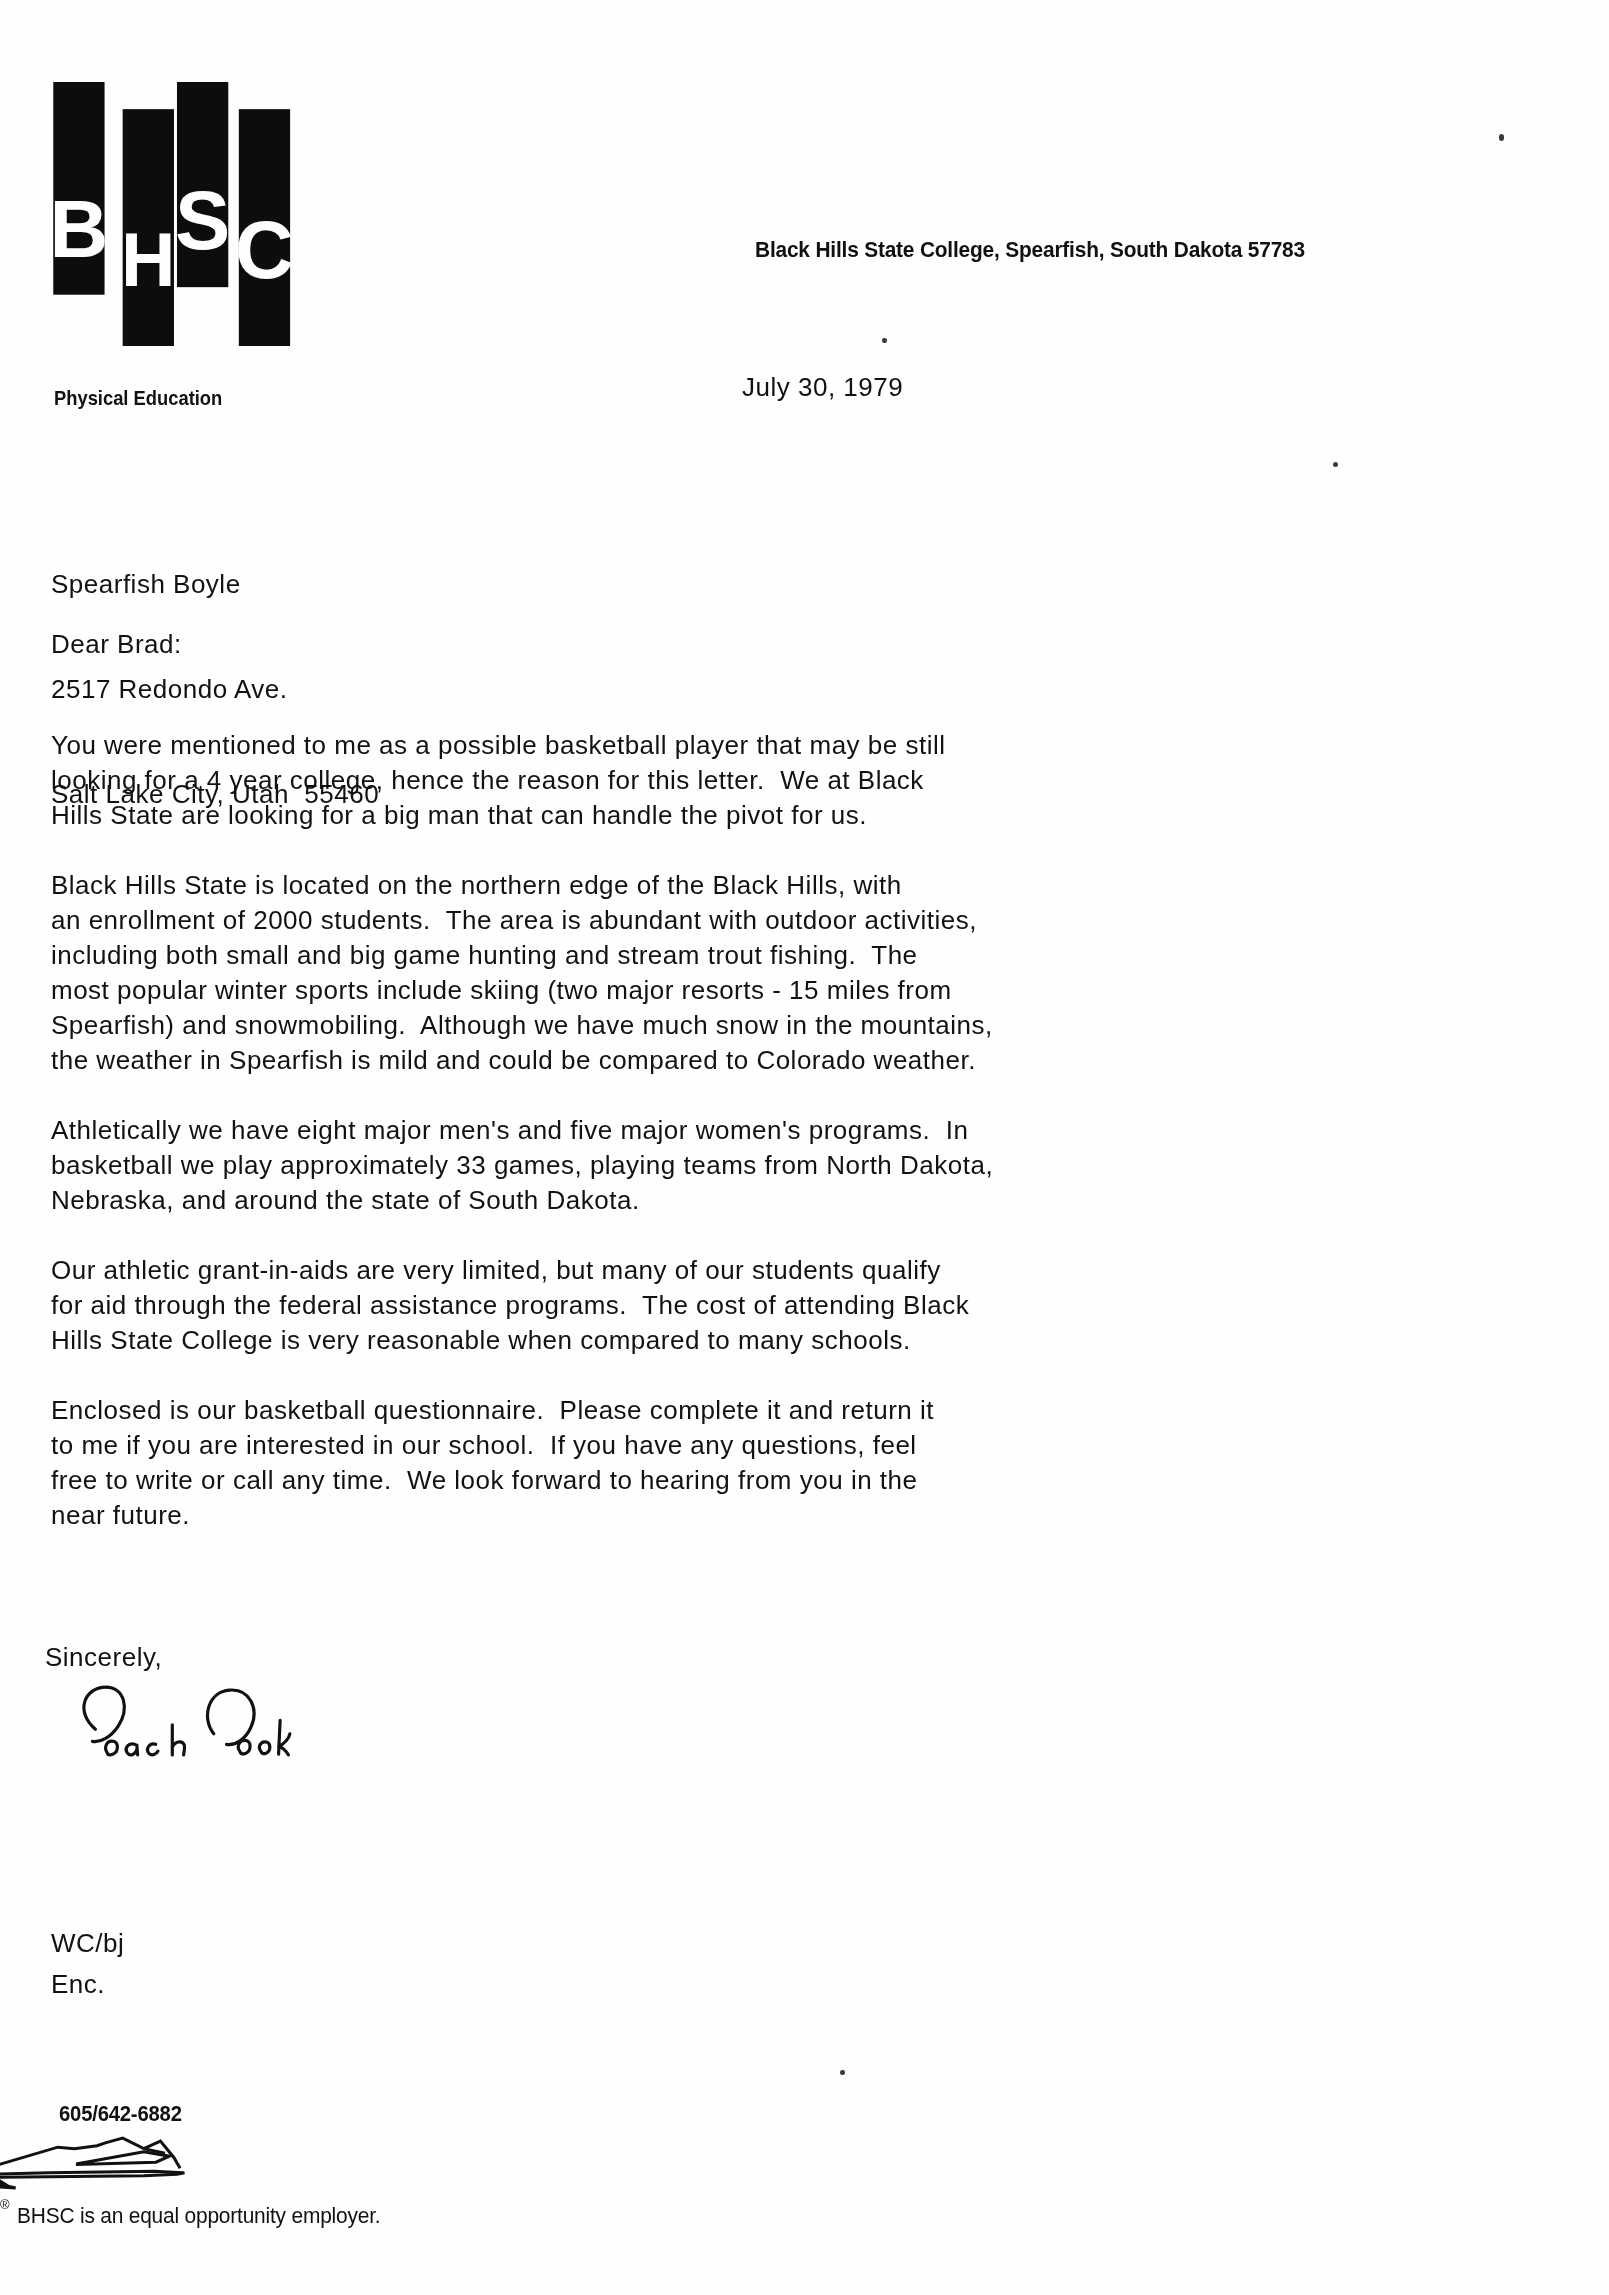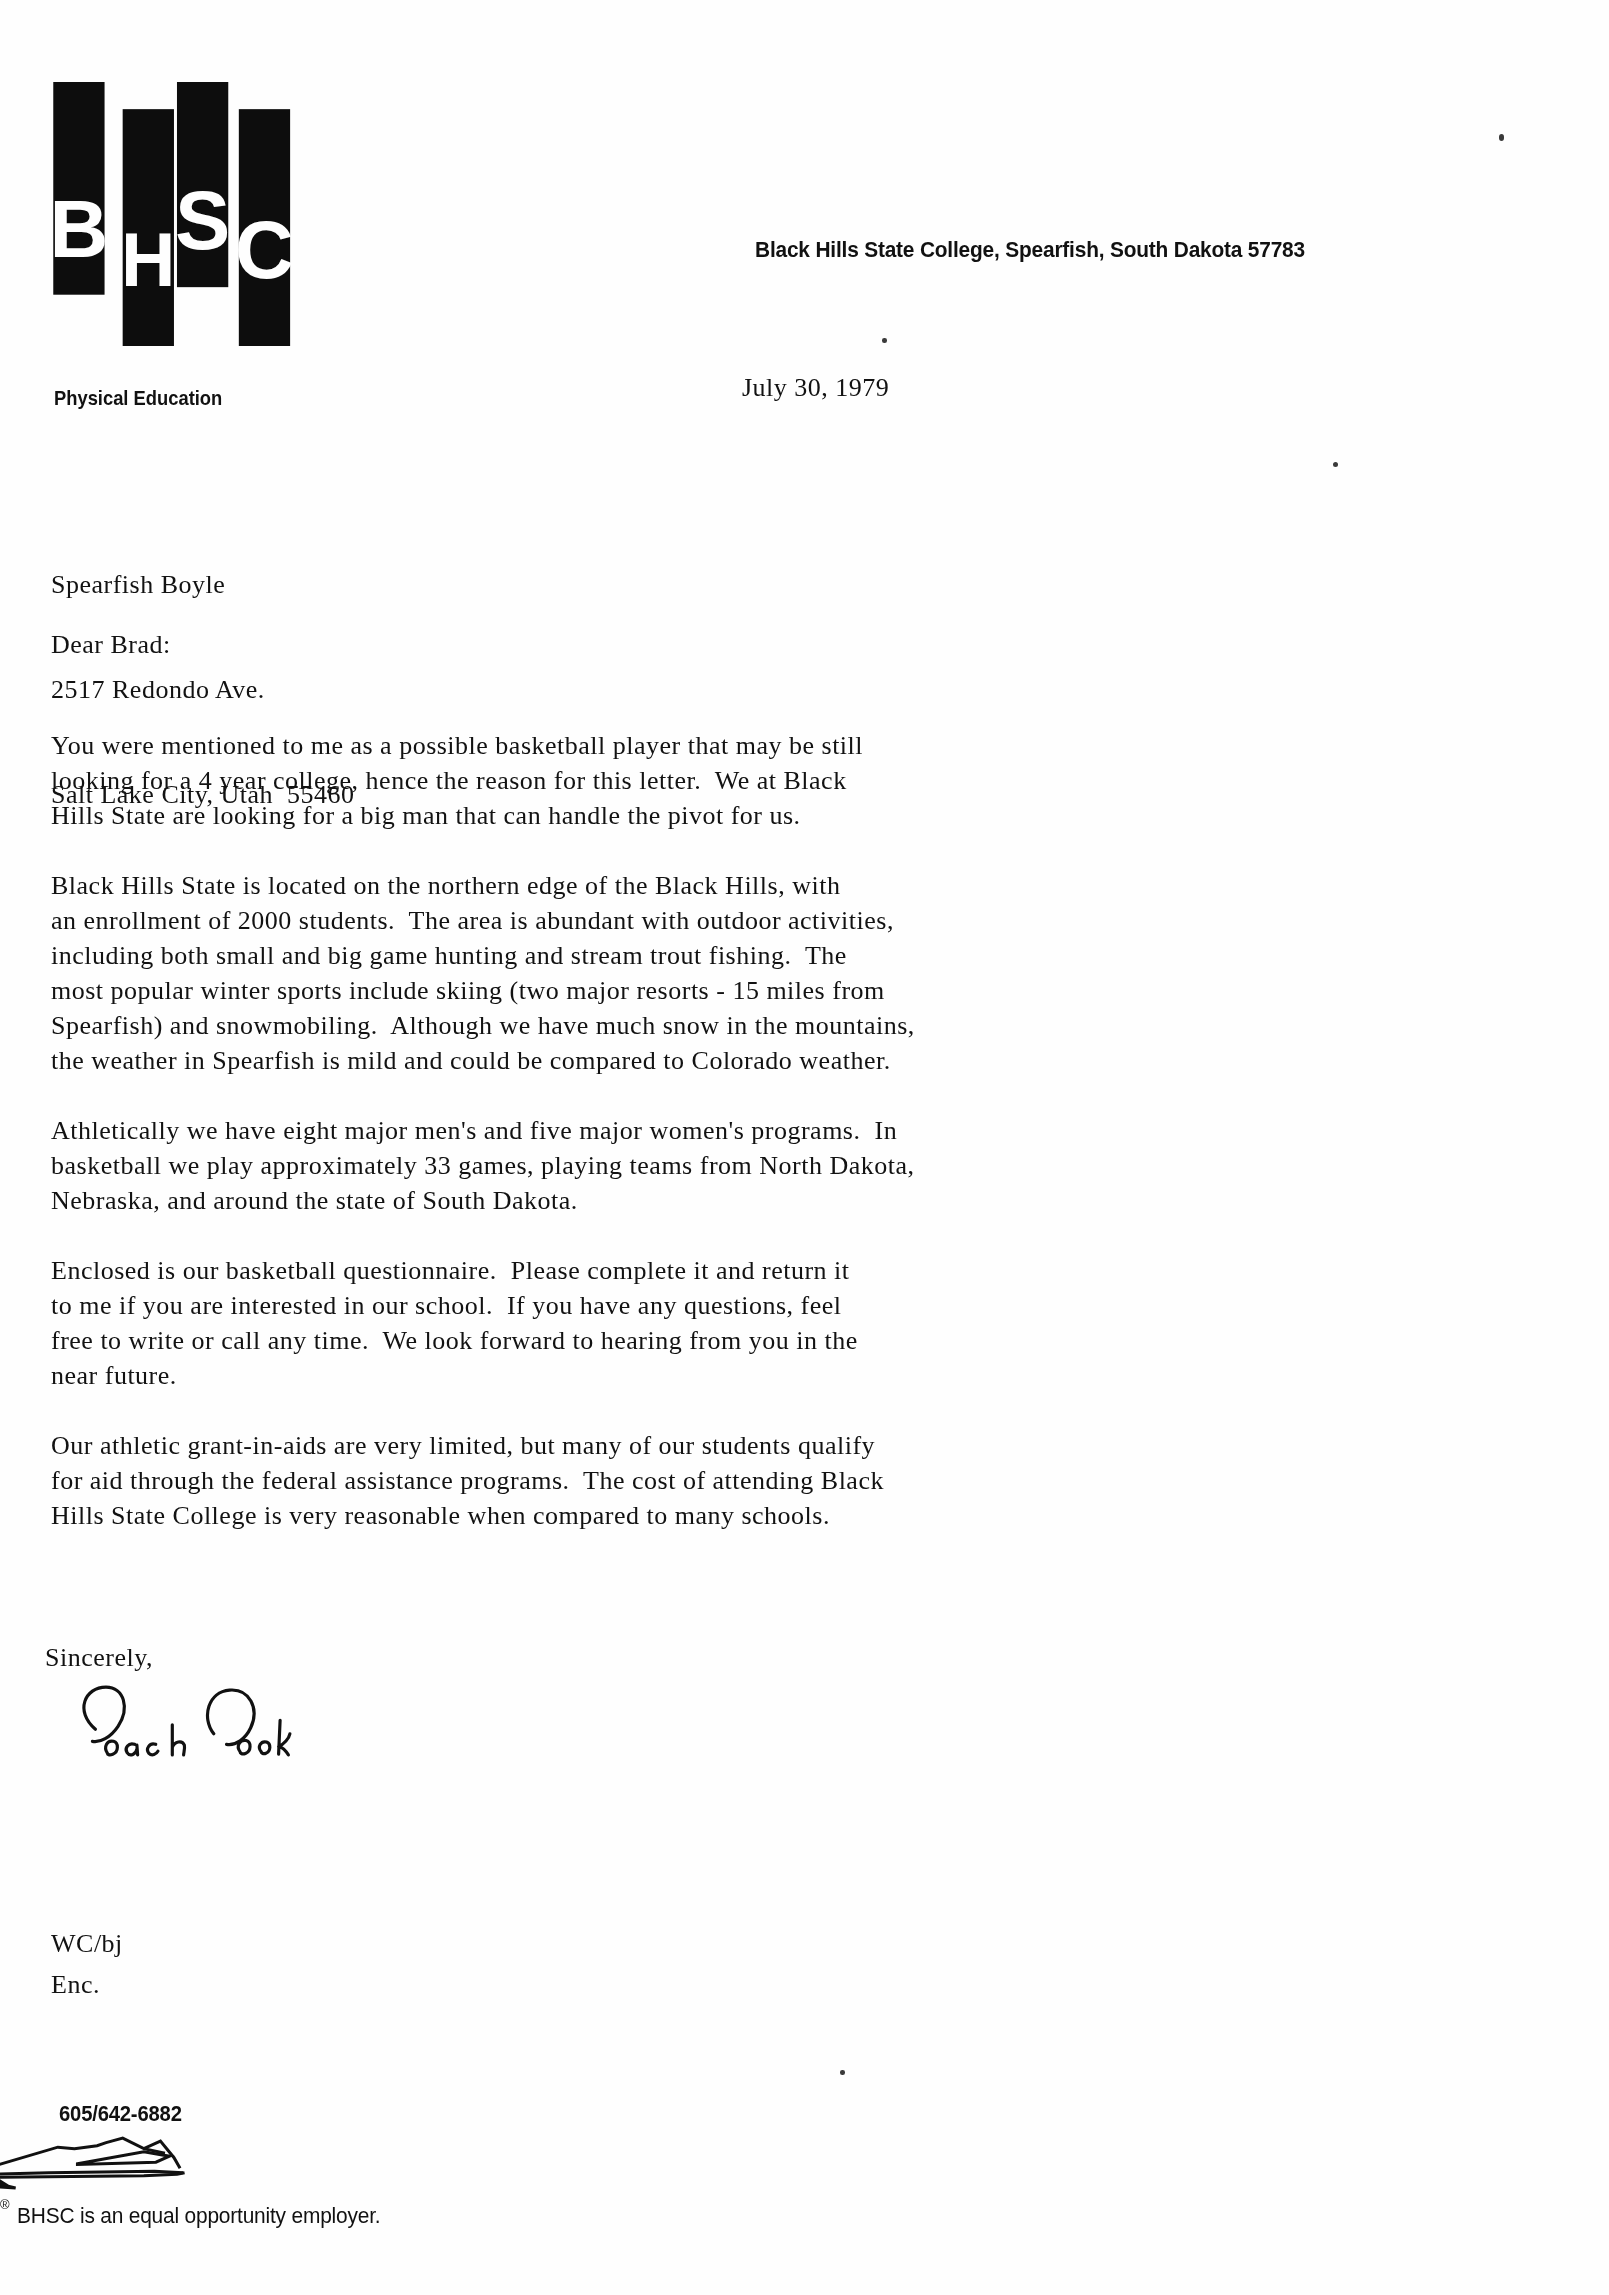--- a/index.html
+++ b/index.html
@@ -57,21 +57,21 @@
     font-weight: 700;
     font-size: 20.4px;
     transform: scaleX(0.9);
     transform-origin: left top;
     white-space: nowrap;
     color: #111;
   }
 
   
   .tw {
-    font-family: Liberation Serif, serif;
+    font-family: Liberation Sans, sans-serif;
     font-size: 26px;
     line-height: 35px;
     letter-spacing: 0.5px;
     white-space: pre;
     color: #121212;
   }
 
   .date {
     position: absolute;
     left: 742px;
@@ -227,27 +227,27 @@
 Hills State are looking for a big man that can handle the pivot for us.</p>
     <p class="tw para">Black Hills State is located on the northern edge of the Black Hills, with
 an enrollment of 2000 students.  The area is abundant with outdoor activities,
 including both small and big game hunting and stream trout fishing.  The
 most popular winter sports include skiing (two major resorts - 15 miles from
 Spearfish) and snowmobiling.  Although we have much snow in the mountains,
 the weather in Spearfish is mild and could be compared to Colorado weather.</p>
     <p class="tw para">Athletically we have eight major men's and five major women's programs.  In
 basketball we play approximately 33 games, playing teams from North Dakota,
 Nebraska, and around the state of South Dakota.</p>
+    <p class="tw para">Our athletic grant-in-aids are very limited, but many of our students qualify
+for aid through the federal assistance programs.  The cost of attending Black
+Hills State College is very reasonable when compared to many schools.</p>
     <p class="tw para">Enclosed is our basketball questionnaire.  Please complete it and return it
 to me if you are interested in our school.  If you have any questions, feel
 free to write or call any time.  We look forward to hearing from you in the
 near future.</p>
-    <p class="tw para">Our athletic grant-in-aids are very limited, but many of our students qualify
-for aid through the federal assistance programs.  The cost of attending Black
-Hills State College is very reasonable when compared to many schools.</p>
   </div>
 
   <div class="tw closing">Sincerely,</div>
 
   <div class="signature">
     <svg viewBox="0 0 400 130" xmlns="http://www.w3.org/2000/svg" aria-hidden="true">
       <g fill="none" stroke="#111" stroke-width="4.2" stroke-linecap="round" stroke-linejoin="round">
 
         <path d="M48 72 C20 48 34 16 62 16 C86 16 94 44 78 68 C68 83 54 90 44 88"></path>
 

